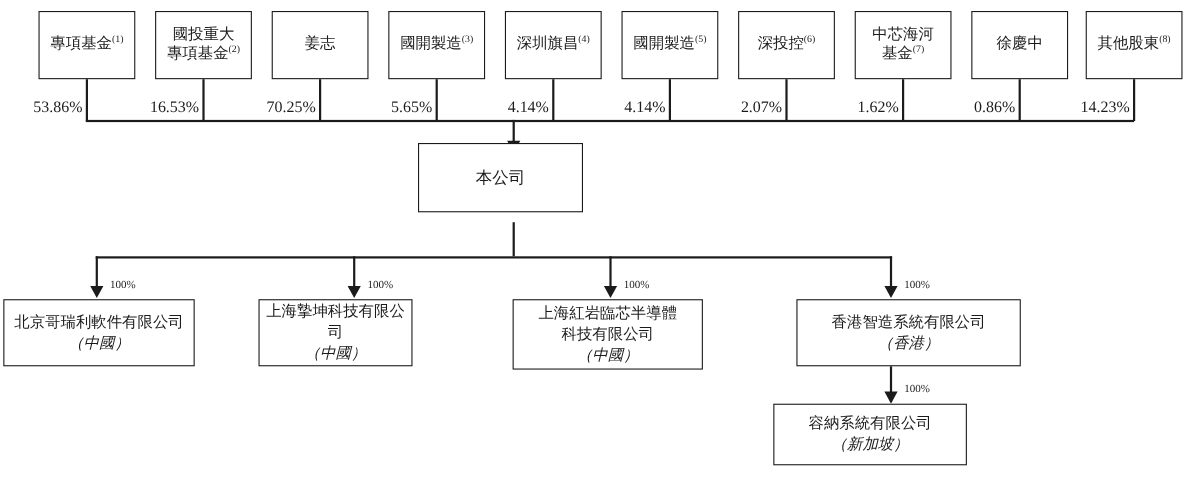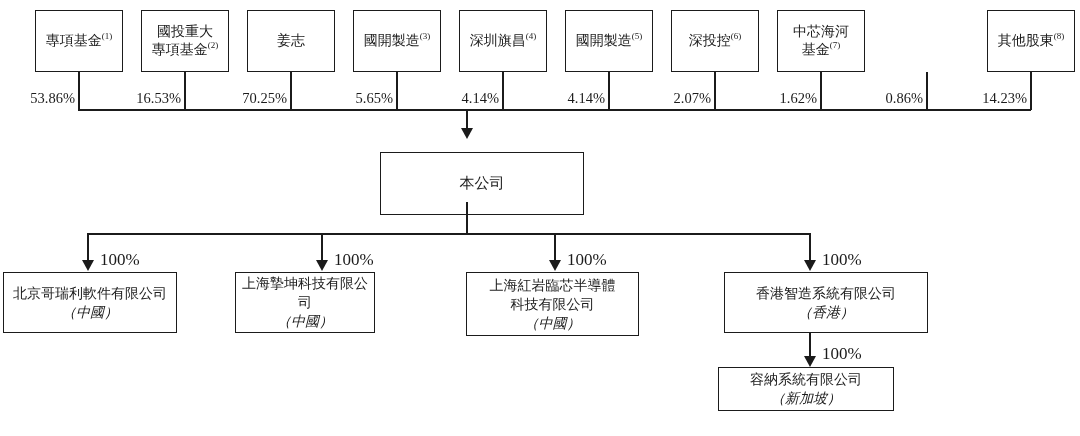--- a/index.html
+++ b/index.html
@@ -22,25 +22,25 @@
     position:absolute;top:90px;width:70px;text-align:right;
     font-size:14.5px;line-height:16px;
   }
   .vline{position:absolute;width:1.5px;background:#1b1b1b;}
   .hline{position:absolute;height:1.5px;background:#1b1b1b;}
   .arrowhead{
     position:absolute;width:0;height:0;
     border-left:6px solid transparent;border-right:6px solid transparent;
     border-top:11px solid #1b1b1b;
   }
-  .company{left:380px;top:152px;width:204px;height:63px;font-size:15px;}
+  .company{left:380px;top:130px;width:150px;height:63px;font-size:15px;}
   .subbox{top:272px;font-size:14px;line-height:19px;flex-direction:column;}
   .subbox .name{white-space:pre-line;}
   .jur{font-style:italic;}
-  .pct100{position:absolute;font-size:17px;line-height:16px;text-align:right;}
+  .pct100{position:absolute;font-size:10px;line-height:16px;text-align:right;}
 </style>
 </head>
 <body>
 
 <div class="canvas">
 
   <div class="nbox shbox" style="left:35px">
       <div class="inner"><span class="lbl">專項基金</span><sup class="mark">(1)</sup></div>
     </div>
   <div class="nbox shbox" style="left:141px">
@@ -58,20 +58,23 @@
     </div>
   <div class="nbox shbox" style="left:565px">
       <div class="inner"><span class="lbl">國開製造</span><sup class="mark">(5)</sup></div>
     </div>
   <div class="nbox shbox" style="left:671px">
       <div class="inner"><span class="lbl">深投控</span><sup class="mark">(6)</sup></div>
     </div>
   <div class="nbox shbox" style="left:777px">
       <div class="inner"><span class="lbl">中芯海河
 基金</span><sup class="mark">(7)</sup></div>
+    </div>
+  <div class="nbox shbox" style="left:883px">
+      <div class="inner"><span class="lbl">徐慶中</span><sup class="mark"></sup></div>
     </div>
   <div class="nbox shbox" style="left:987px">
       <div class="inner"><span class="lbl">其他股東</span><sup class="mark">(8)</sup></div>
     </div>
 
   <div class="vline" style="left:78px;top:72px;height:38px"></div>
   <div class="vline" style="left:184px;top:72px;height:38px"></div>
   <div class="vline" style="left:290px;top:72px;height:38px"></div>
   <div class="vline" style="left:396px;top:72px;height:38px"></div>
   <div class="vline" style="left:502px;top:72px;height:38px"></div>
@@ -133,18 +136,18 @@
   </div>
   <div class="nbox subbox" style="left:724px;width:204px;height:61px">
     <div class="name">香港智造系統有限公司</div>
     <div class="jur">（香港）</div>
   </div>
 
   <div class="vline" style="left:809px;top:333px;height:24px"></div>
   <div class="arrowhead" style="left:804px;top:356px"></div>
   <div class="pct100" style="left:822px;top:346px">100%</div>
 
-  <div class="nbox subbox" style="left:718px;top:367px;width:176px;height:44px">
+  <div class="nbox subbox" style="left:703px;top:367px;width:176px;height:56px">
     <div class="name">容納系統有限公司</div>
     <div class="jur">（新加坡）</div>
   </div>
 
 </div>
 
 </body></html>

